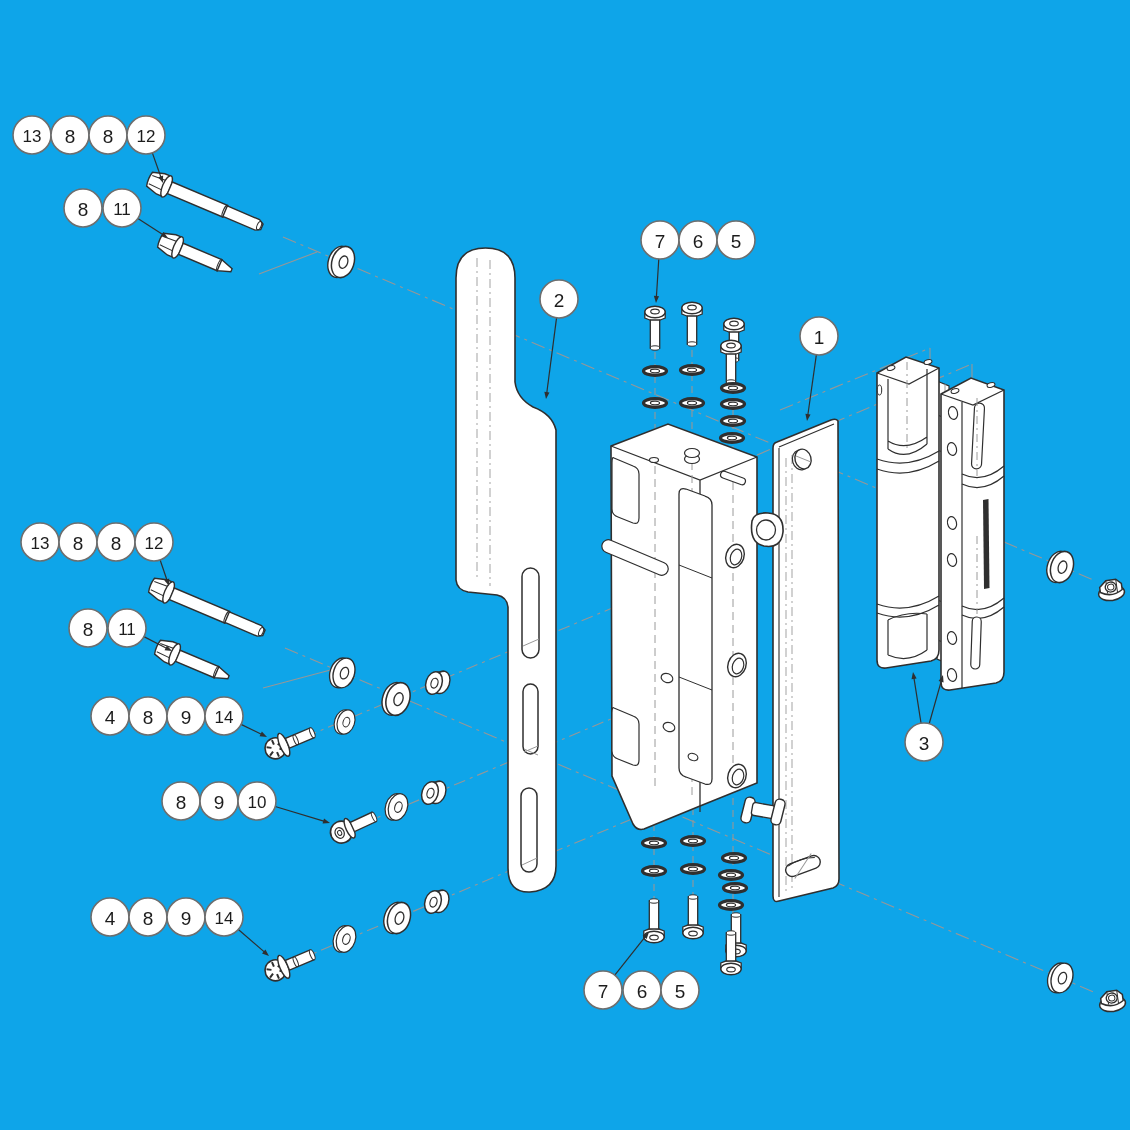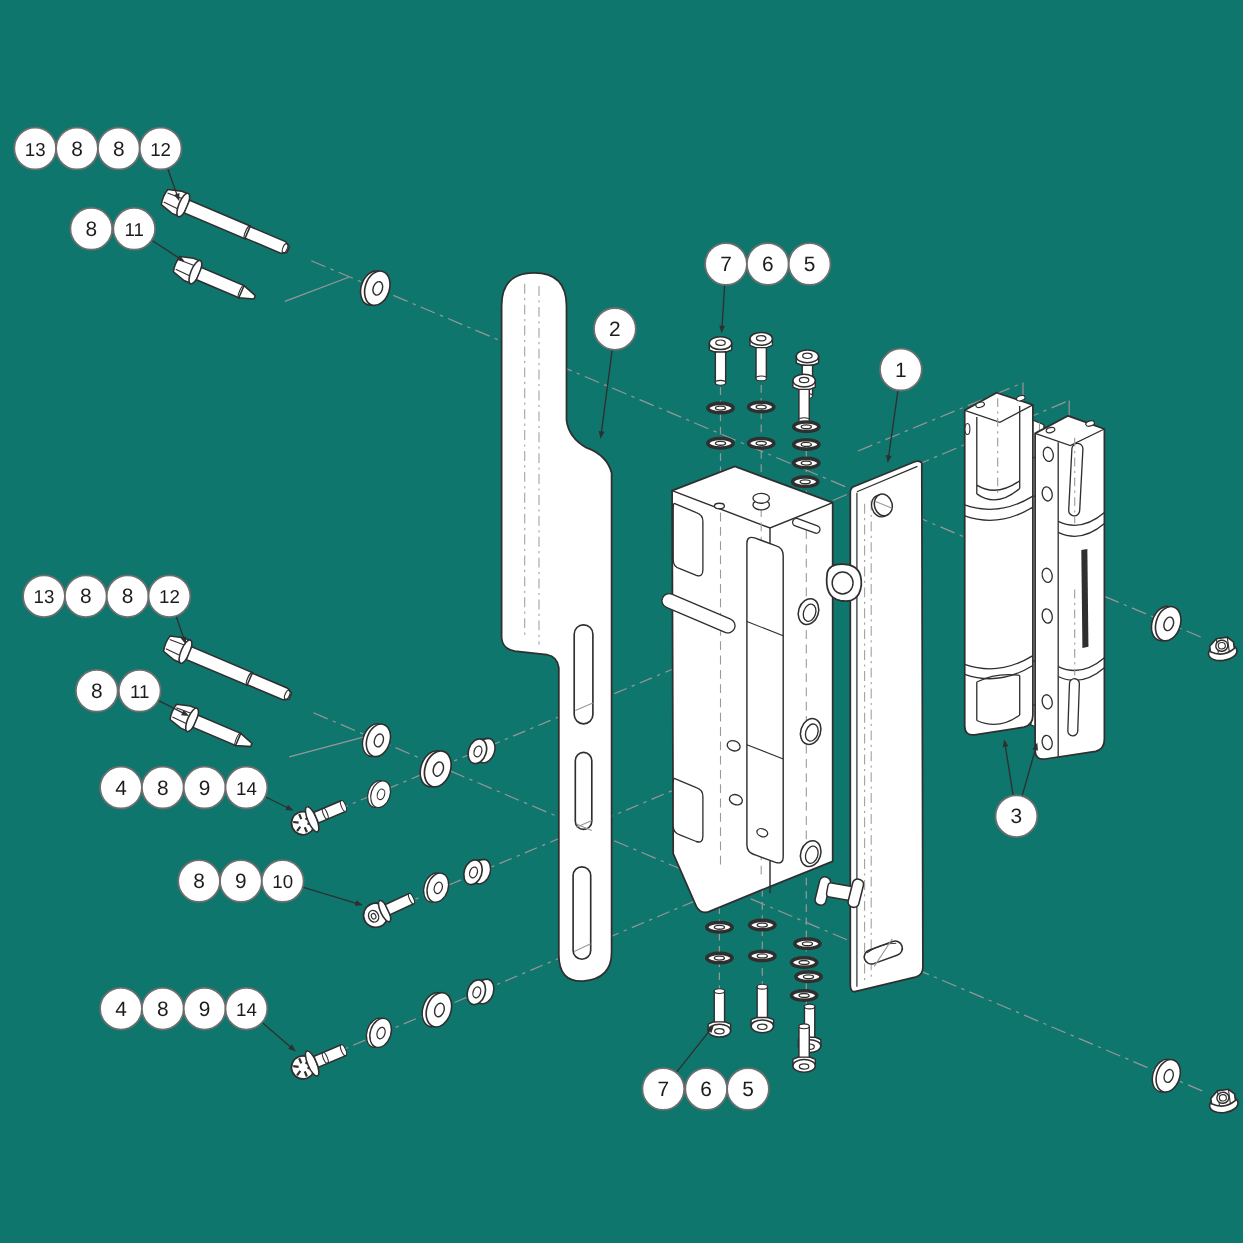--- a/index.html
+++ b/index.html
@@ -1,16 +1,16 @@
 <!DOCTYPE html>
 <html><head>
 <meta charset="utf-8">
 <style>
   html,body{margin:0;padding:0;background:#ffffff;}
-  #stage{width:1130px;height:1130px;position:relative;background:#0f766e;overflow:hidden;}
+  #stage{width:1130px;height:1130px;position:relative;background:#0ea5e9;overflow:hidden;}
   svg{display:block;}
   text{font-family:"Liberation Sans","DejaVu Sans",sans-serif;}
 </style>
 </head>
 <body>
 
 <div id="stage">
 <svg width="1130" height="1130" viewBox="0 0 1130 1130">
 
 <defs>

